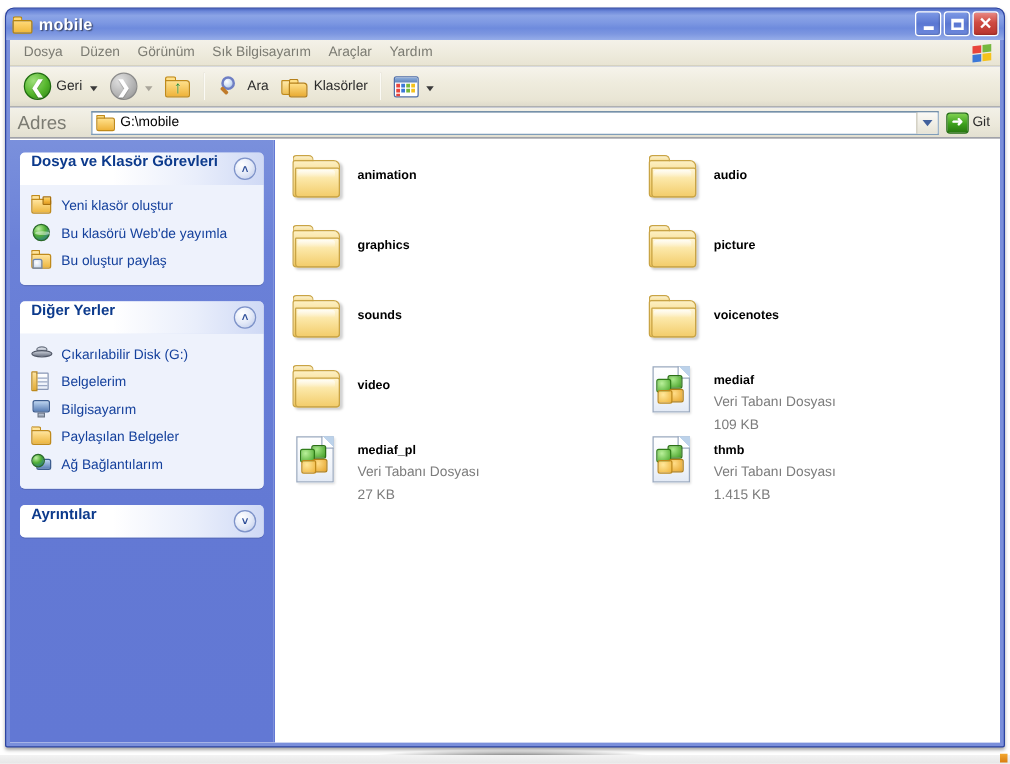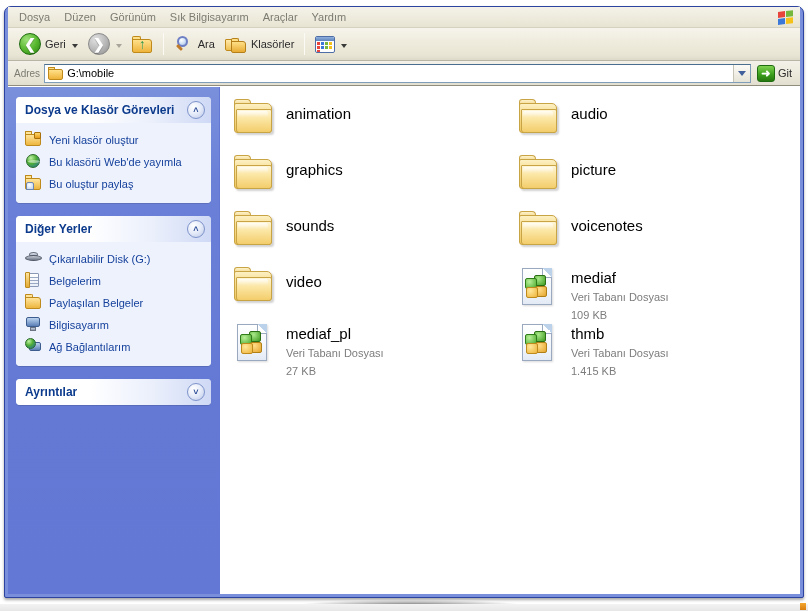--- a/index.html
+++ b/index.html
@@ -240,29 +240,30 @@
 
   
   #addrbar {
     flex: 0 0 25px; height: 25px;
     background: linear-gradient(to bottom,#f3f1e8 0%,#ebe8da 60%,#e2dfd0 100%);
     border-bottom: 1px solid #918d7d;
     display: flex; align-items: center;
     padding: 0 3px 0 6px;
     gap: 4px;
   }
-  #addr-label { font-size:10px; color:#7b7b72; white-space:nowrap; }
+  #addr-label { font-size:15px; color:#7b7b72; white-space:nowrap; }
   #addr-field {
     flex: 1 1 auto; height: 19px;
     background: #ffffff;
     border: 1px solid #7f9db9;
     border-top-color:#4a6f8e;
     display: flex; align-items: center;
     padding: 0 1px 0 3px;
     position: relative;
+    margin-left: 16px;
   }
   #addr-field .folderico {
     width:15px; height:13px; position:relative; flex:0 0 15px; margin-right:4px;
   }
   #addr-field .folderico .fb {
     position:absolute; left:0; top:2px; width:15px; height:11px;
     background: linear-gradient(to bottom,#ffe08a,#eeb33a);
     border:1px solid #c08a1a; border-radius:1px 2px 2px 2px;
   }
   #addr-field .folderico .ft {
@@ -314,21 +315,21 @@
   .panel {
     margin-bottom: 13px;
     border-radius: 4px;
     overflow: hidden;
     background: #d6dff7;
     box-shadow: 0 1px 0 rgba(0,0,0,0.12);
   }
   .panel-head {
     height: 26px;
     background: linear-gradient(to right, #ffffff 0%, #ffffff 38%, #e9eefb 72%, #cfd9f5 100%);
-    display: flex; align-items: center;
+    display: flex; align-items: flex-start;
     padding: 0 5px 0 9px;
     position: relative;
   }
   .panel-title {
     font-size: 12px; font-weight: bold; color: #0c3a8c;
     white-space: nowrap;
   }
   .chev {
     position: absolute; right: 6px; top: 4px;
     width: 18px; height: 18px; border-radius: 50%;
@@ -450,22 +451,22 @@
   }
   .item {
     width: 50%;
     display: flex; align-items: flex-start;
     gap: 10px;
     height: 56px;
     padding: 0 4px 0 2px;
   }
   .item .labels { padding-top: 6px; min-width: 0; }
   .item .nm {
-    font-size: 15px; color: #000000;
-    line-height: 13px; white-space: nowrap;
+    font-size: 10px; color: #000000;
+    line-height: 13px; white-space: nowrap; font-weight: bold;
   }
   .item .ty, .item .sz {
     font-size: 11px; color: #7c7c7c;
     line-height: 13px; white-space: nowrap;
   }
   .item.file .labels { padding-top: 2px; }
 
   
   .bigfolder { width: 44px; height: 40px; position: relative; flex: 0 0 44px; }
   .bigfolder .back {
@@ -526,20 +527,38 @@
     background: linear-gradient(to bottom,#f3a830,#d97d10);
   }
 </style>
 </head>
 <body>
 
 <div id="desktop">
 
   <div id="window">
 
+    <div id="titlebar">
+      <div id="title-icon">
+        <div class="ft"></div>
+          <div class="fb"></div>
+      </div>
+      <div id="title-text">mobile</div>
+      <div id="win-buttons">
+        <div class="winbtn minmax">
+          <div class="g-min"></div>
+        </div>
+        <div class="winbtn minmax">
+          <div class="g-max"></div>
+        </div>
+        <div class="winbtn close">
+          <div class="g-close">✕</div>
+        </div>
+      </div>
+    </div>
 
     <div id="menubar">
       <div class="menuitem">Dosya</div>
       <div class="menuitem">Düzen</div>
       <div class="menuitem">Görünüm</div>
       <div class="menuitem">Sık Bilgisayarım</div>
       <div class="menuitem">Araçlar</div>
       <div class="menuitem">Yardım</div>
       <div id="win-flag">
         <div class="flagwrap">
@@ -683,32 +702,32 @@
               <span class="ptext">Çıkarılabilir Disk (G:)</span>
             </div>
             <div class="panel-row">
               <span class="pico ic-docs">
                 <i class="p"></i>
                   <i class="cl"></i>
               </span>
               <span class="ptext">Belgelerim</span>
             </div>
             <div class="panel-row">
+              <span class="pico ic-computer">
+                <i class="scr"></i>
+                  <i class="std"></i>
+              </span>
+              <span class="ptext">Bilgisayarım</span>
+            </div>
+            <div class="panel-row">
               <span class="pico ic-folder2">
                 <i class="t"></i>
                   <i class="b"></i>
               </span>
               <span class="ptext">Paylaşılan Belgeler</span>
-            </div>
-            <div class="panel-row">
-              <span class="pico ic-computer">
-                <i class="scr"></i>
-                  <i class="std"></i>
-              </span>
-              <span class="ptext">Bilgisayarım</span>
             </div>
             <div class="panel-row">
               <span class="pico ic-network">
                 <i class="scr"></i>
                   <i class="gl"></i>
               </span>
               <span class="ptext">Ağ Bağlantılarım</span>
             </div>
           </div>
         </div>

